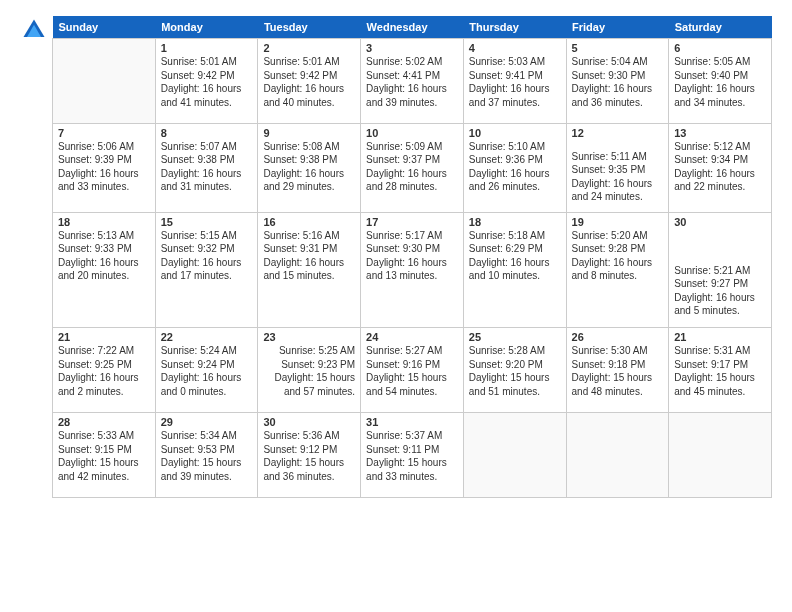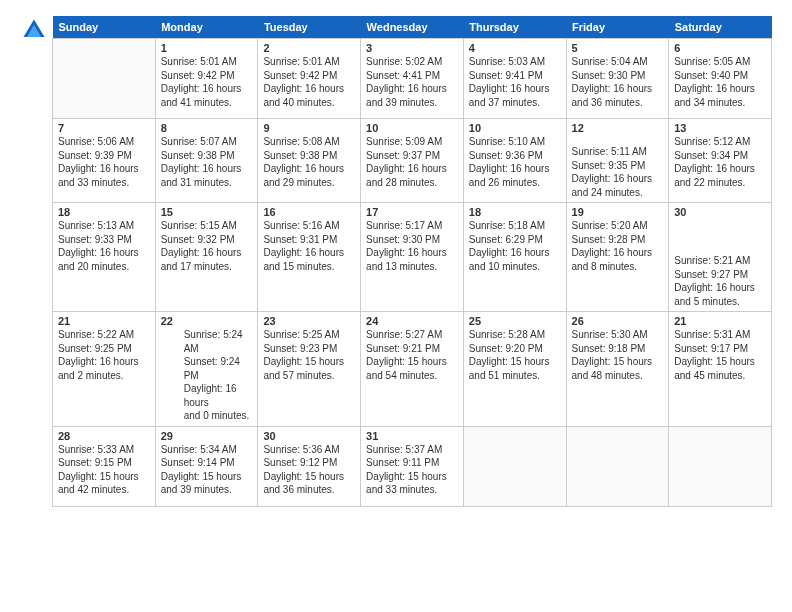--- a/index.html
+++ b/index.html
@@ -266,43 +266,43 @@
             <span class="day-num">30</span>
             <div class="day-info" style="white-space: pre-line; margin-top: 36px;">Sunrise: 5:21 AM
 Sunset: 9:27 PM
 Daylight: 16 hours
 and 5 minutes.</div>
           </td>
         </tr>
         <tr>
           <td>
             <span class="day-num">21</span>
-            <div class="day-info" style="white-space: pre-line;">Sunrise: 5:22 AM
+            <div class="day-info" style="white-space: pre-line;">Sunrise: 7:22 AM
 Sunset: 9:25 PM
 Daylight: 16 hours
 and 2 minutes.</div>
           </td>
           <td>
             <span class="day-num">22</span>
-            <div class="day-info" style="white-space: pre-line; margin-left: 23px;">Sunrise: 5:24 AM
+            <div class="day-info" style="white-space: pre-line;">Sunrise: 5:24 AM
 Sunset: 9:24 PM
 Daylight: 16 hours
 and 0 minutes.</div>
           </td>
           <td>
             <span class="day-num">23</span>
-            <div class="day-info" style="white-space: pre-line;">Sunrise: 5:25 AM
+            <div class="day-info" style="white-space: pre-line; text-align: right;">Sunrise: 5:25 AM
 Sunset: 9:23 PM
 Daylight: 15 hours
 and 57 minutes.</div>
           </td>
           <td>
             <span class="day-num">24</span>
             <div class="day-info" style="white-space: pre-line;">Sunrise: 5:27 AM
-Sunset: 9:21 PM
+Sunset: 9:16 PM
 Daylight: 15 hours
 and 54 minutes.</div>
           </td>
           <td>
             <span class="day-num">25</span>
             <div class="day-info" style="white-space: pre-line;">Sunrise: 5:28 AM
 Sunset: 9:20 PM
 Daylight: 15 hours
 and 51 minutes.</div>
           </td>
@@ -325,21 +325,21 @@
           <td>
             <span class="day-num">28</span>
             <div class="day-info" style="white-space: pre-line;">Sunrise: 5:33 AM
 Sunset: 9:15 PM
 Daylight: 15 hours
 and 42 minutes.</div>
           </td>
           <td>
             <span class="day-num">29</span>
             <div class="day-info" style="white-space: pre-line;">Sunrise: 5:34 AM
-Sunset: 9:14 PM
+Sunset: 9:53 PM
 Daylight: 15 hours
 and 39 minutes.</div>
           </td>
           <td>
             <span class="day-num">30</span>
             <div class="day-info" style="white-space: pre-line;">Sunrise: 5:36 AM
 Sunset: 9:12 PM
 Daylight: 15 hours
 and 36 minutes.</div>
           </td>

